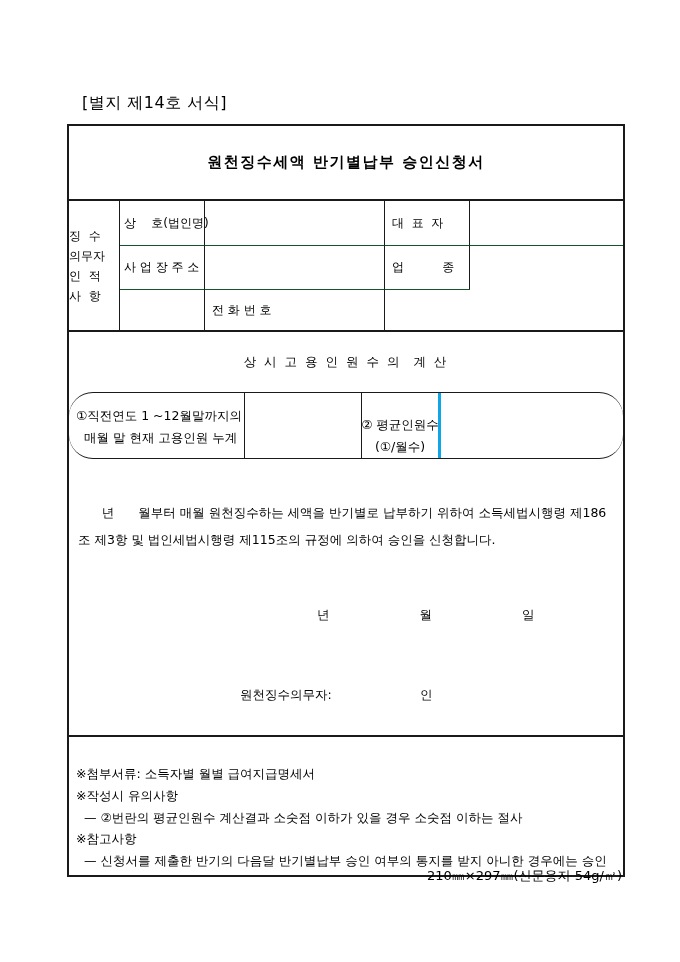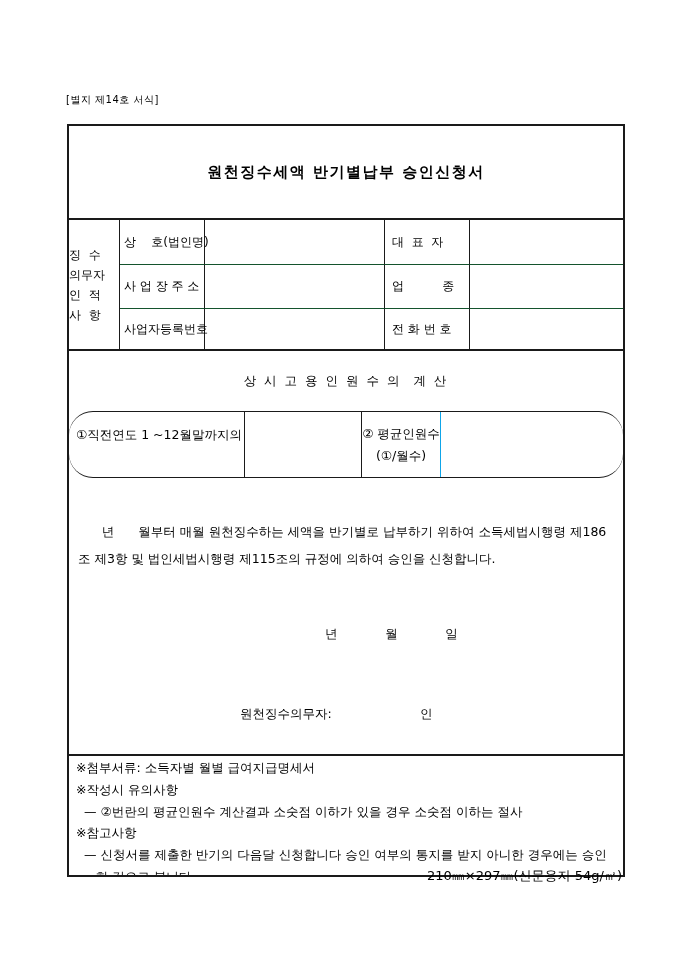--- a/index.html
+++ b/index.html
@@ -6,29 +6,29 @@
   html,body { width:680px; height:962px; }
   body {
     background:#ffffff;
     color:#000000;
     font-family:"DejaVu Sans","Liberation Sans",sans-serif;
     position:relative;
     font-size:12.5px;
   }
   .pre { white-space:pre; }
 
-  .form-ref { position:absolute; left:66px; top:93px; font-size:10px; letter-spacing:0.5px; }
+  .form-ref { position:absolute; left:82px; top:93px; font-size:16px; letter-spacing:0.5px; }
 
   .outer {
     position:absolute; left:67px; top:124px; width:558px; height:753px;
     border:2px solid #1a1a1a; background:#ffffff; overflow:hidden;
   }
 
   
-  .sec-title { height:92px; display:flex; align-items:center; justify-content:center; }
+  .sec-title { height:73px; display:flex; align-items:center; justify-content:center; }
   .form-title { font-weight:bold; font-size:15px; letter-spacing:1.5px; }
 
   
   .info-table {
     height:131px; border-top:2px solid #1a1a1a;
     display:grid;
     grid-template-columns:51px 85px 180px 85px 1fr;
     grid-template-rows:44px 44px 1fr;
   }
   .info-table .cell { display:flex; align-items:center; font-size:12px; }
@@ -49,34 +49,34 @@
     font-size:12.5px; letter-spacing:2px;
   }
   .calc-row {
     height:67px; border-top:1px solid #1a1a1a; border-bottom:1px solid #1a1a1a;
     display:grid; grid-template-columns:176px 117px 79px 1fr;border-radius:24px;
   }
   .calc-row > div { font-size:12.5px; }
   .calc-c1 { border-right:1px solid #1a1a1a; padding:12px 0 0 7px; line-height:22px; }
   .calc-c2 { border-right:1px solid #1a1a1a; }
   .calc-c3 {
-    border-right:1px solid #0ea5e9;
-    display:flex; flex-direction:column; justify-content:center; align-items:center;
+    border-right:3px solid #0ea5e9;
+    display:flex; flex-direction:column; justify-content:flex-end; align-items:center;
     line-height:22px;
   }
 
   
   .sec-body { height:276px; position:relative; }
   .decl { position:absolute; left:9px; top:40px; line-height:27px; }
-  .date-line { position:absolute; left:256px; top:148px; }
+  .date-line { position:absolute; left:248px; top:148px;font-family:Liberation Mono, monospace; }
   .signer-label { position:absolute; left:171px; top:228px; }
   .seal-label { position:absolute; left:351px; top:228px; }
 
   
-  .sec-notes { border-top:2px solid #1a1a1a; height:158px; padding:1px 6px 0 7px; }
+  .sec-notes { border-top:2px solid #1a1a1a; height:158px; padding:26px 6px 0 7px; }
   .note-line { line-height:21.8px; font-size:12.5px; }
 
   .paper-size { position:absolute; top:867px; right:58px; font-size:13px; }
 </style>
 </head>
 <body>
 
 <div class="form-ref pre">[별지 제14호 서식]</div>
 
 <div class="outer">
@@ -96,33 +96,33 @@
     <div class="cell lbl pre" style="grid-row:1">상    호(법인명)</div>
     <div class="cell val-l" style="grid-row:1"></div>
     <div class="cell lbl2 pre" style="grid-row:1">대  표  자</div>
     <div class="cell" style="grid-row:1"></div>
 
     <div class="cell lbl rtop pre" style="grid-row:2">사 업 장 주 소</div>
     <div class="cell val-l rtop" style="grid-row:2"></div>
     <div class="cell lbl2 rtop pre" style="grid-row:2">업          종</div>
     <div class="cell rtop" style="grid-row:2"></div>
 
-    <div class="cell lbl rtop pre" style="grid-row:3">사업자등록번호</div>
     <div class="cell val-l rtop" style="grid-row:3"></div>
     <div class="cell lbl2 rtop pre" style="grid-row:3">전 화 번 호</div>
     <div class="cell rtop" style="grid-row:3"></div>
   </div>
 
   <div class="sec-calc-header">
     <span class="pre">상 시 고 용 인 원 수 의  계 산</span>
   </div>
 
   <div class="calc-row">
     <div class="calc-c1">
       <div class="pre">①직전연도 1 ~12월말까지의</div>
+      <div class="pre">  매월 말 현재 고용인원 누계</div>
     </div>
     <div class="calc-c2"></div>
     <div class="calc-c3">
       <div class="pre">② 평균인원수</div>
       <div class="pre">(①/월수)</div>
     </div>
     <div></div>
   </div>
 
   <div class="sec-body">
@@ -133,19 +133,19 @@
     <div class="date-line pre">년            월            일</div>
     <div class="signer-label pre">원천징수의무자:</div>
     <div class="seal-label pre">인</div>
   </div>
 
   <div class="sec-notes">
     <div class="note-line pre">※첨부서류: 소득자별 월별 급여지급명세서</div>
     <div class="note-line pre">※작성시 유의사항</div>
     <div class="note-line pre">  — ②번란의 평균인원수 계산결과 소숫점 이하가 있을 경우 소숫점 이하는 절사</div>
     <div class="note-line pre">※참고사항</div>
-    <div class="note-line pre">  — 신청서를 제출한 반기의 다음달 신청합니다 승인 여부의 통지를 받지 아니한 경우에는 승인</div>
+    <div class="note-line pre">  — 신청서를 제출한 반기의 다음달 반기별납부 승인 여부의 통지를 받지 아니한 경우에는 승인</div>
     <div class="note-line pre">     한 것으로 봅니다.</div>
   </div>
 
 </div>
 
 <div class="paper-size pre">210㎜×297㎜(신문용지 54g/㎡)</div>
 
 </body></html>

